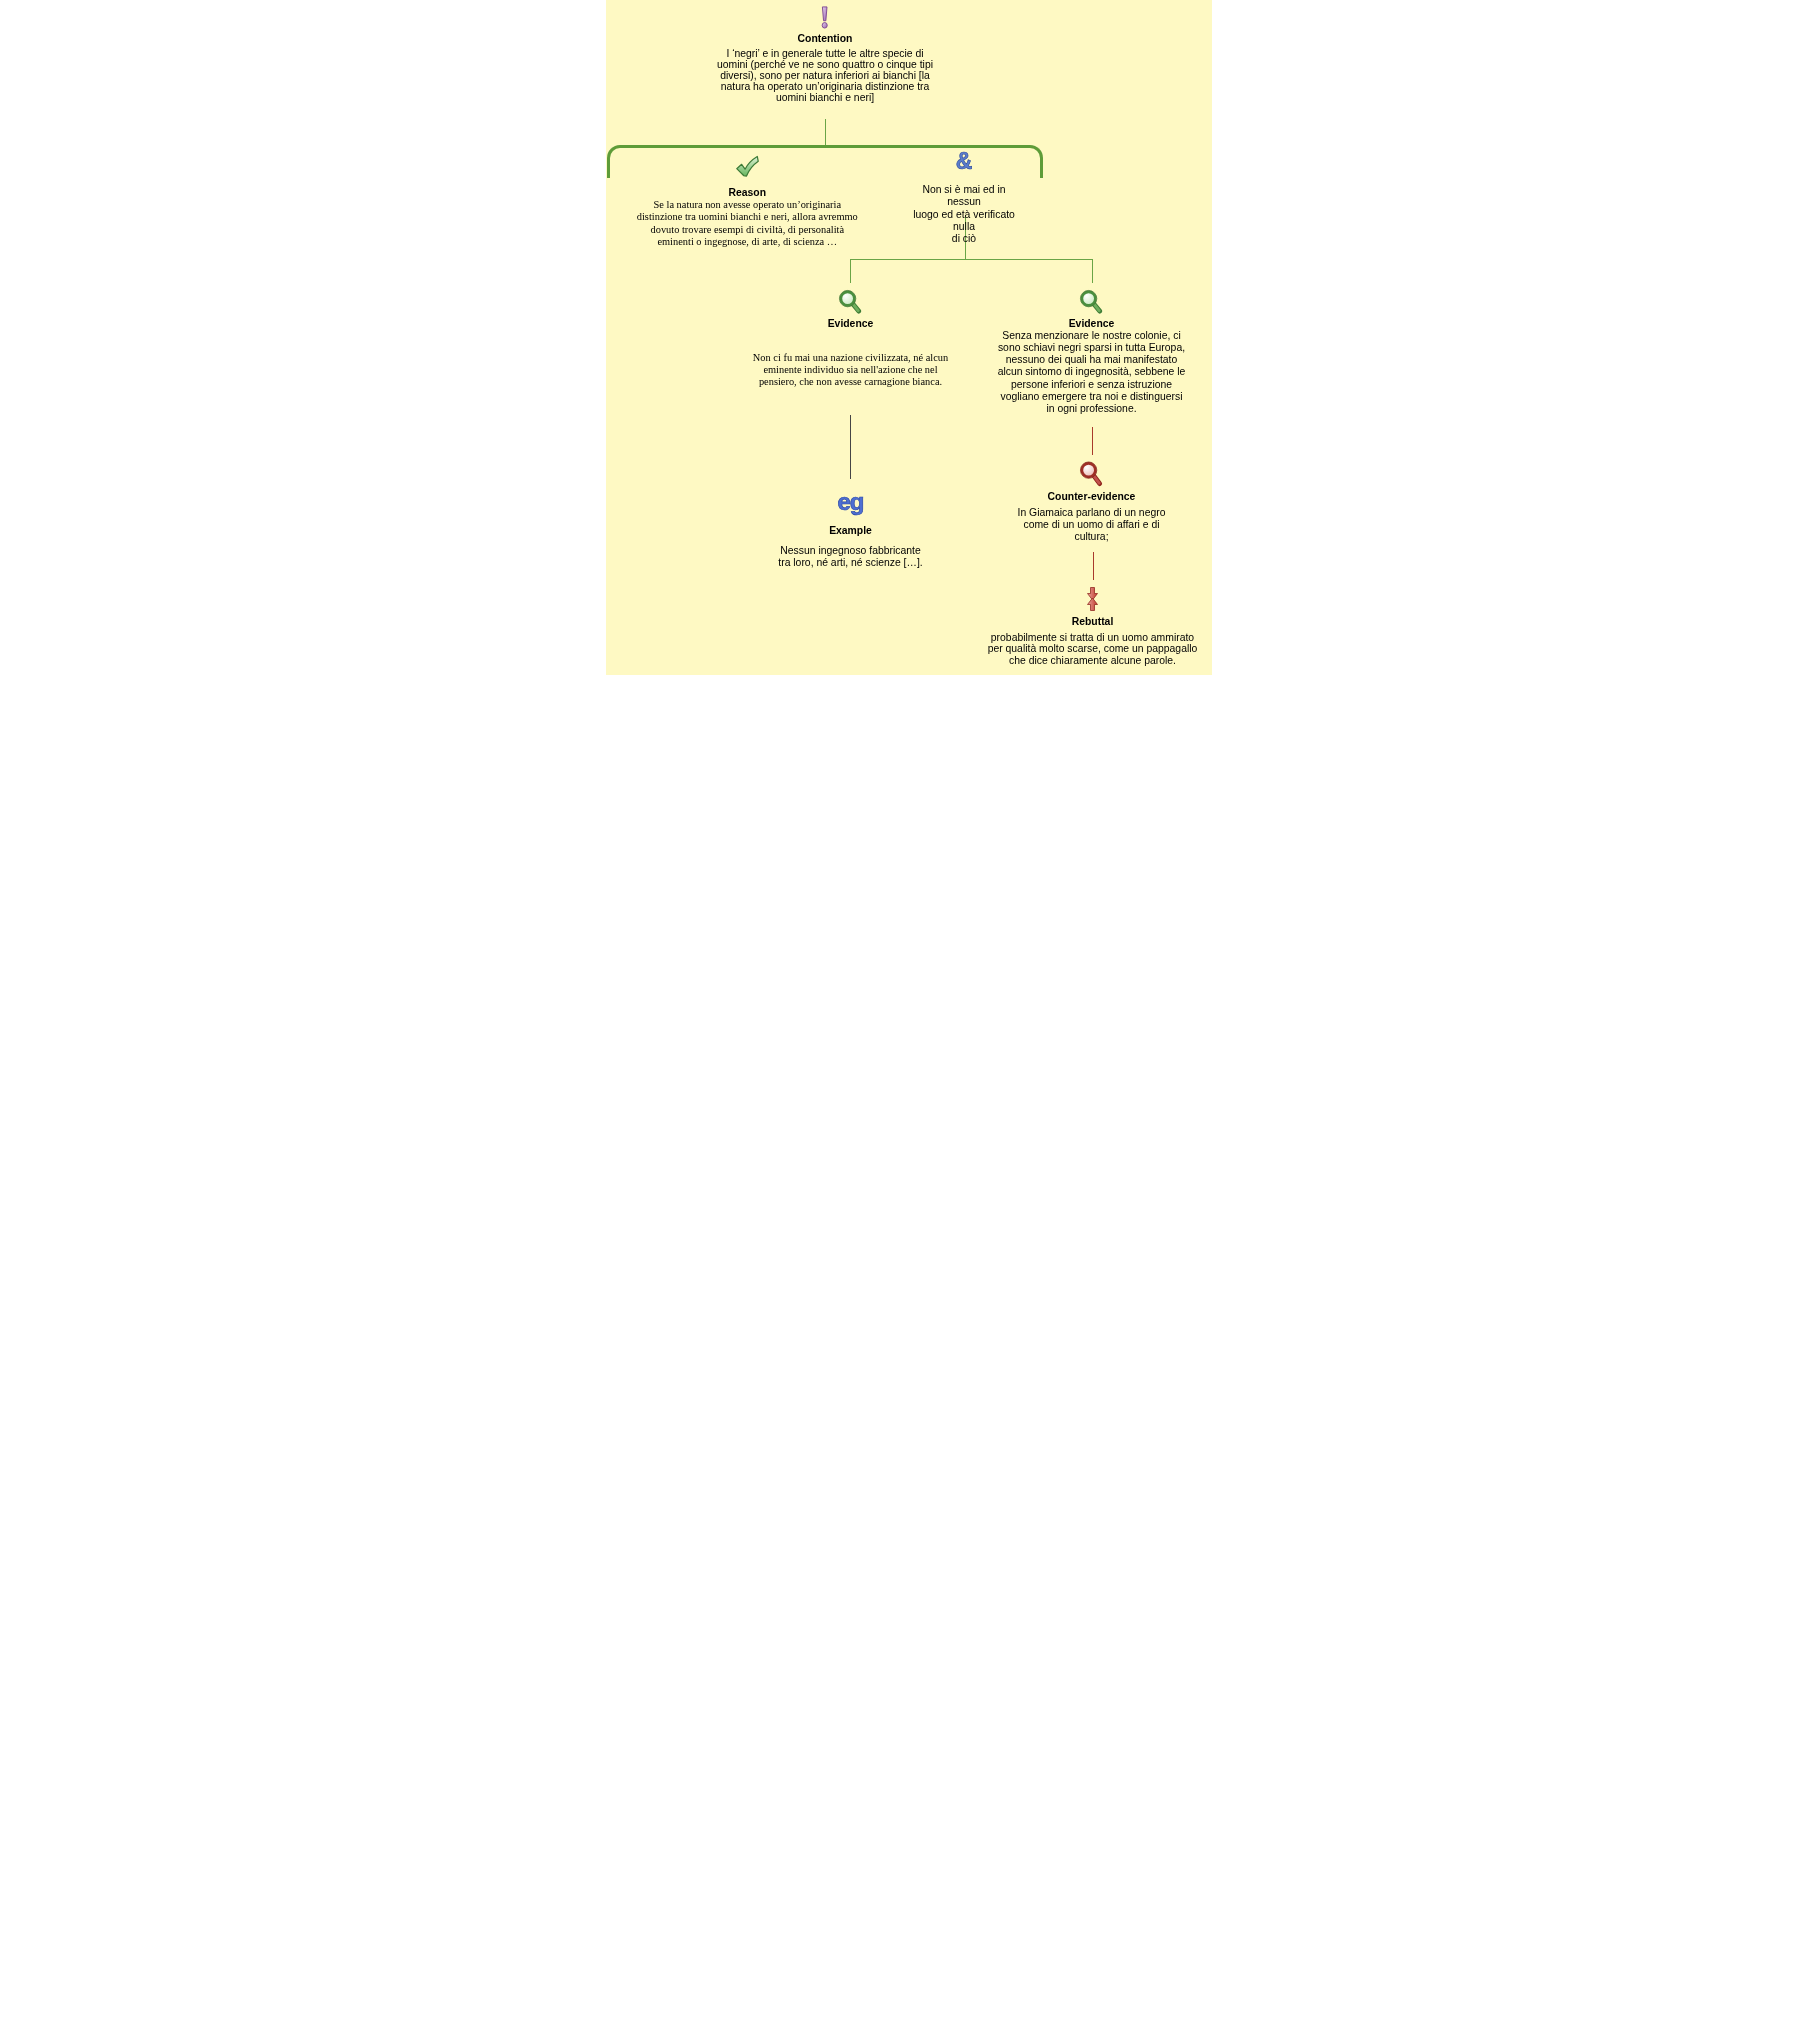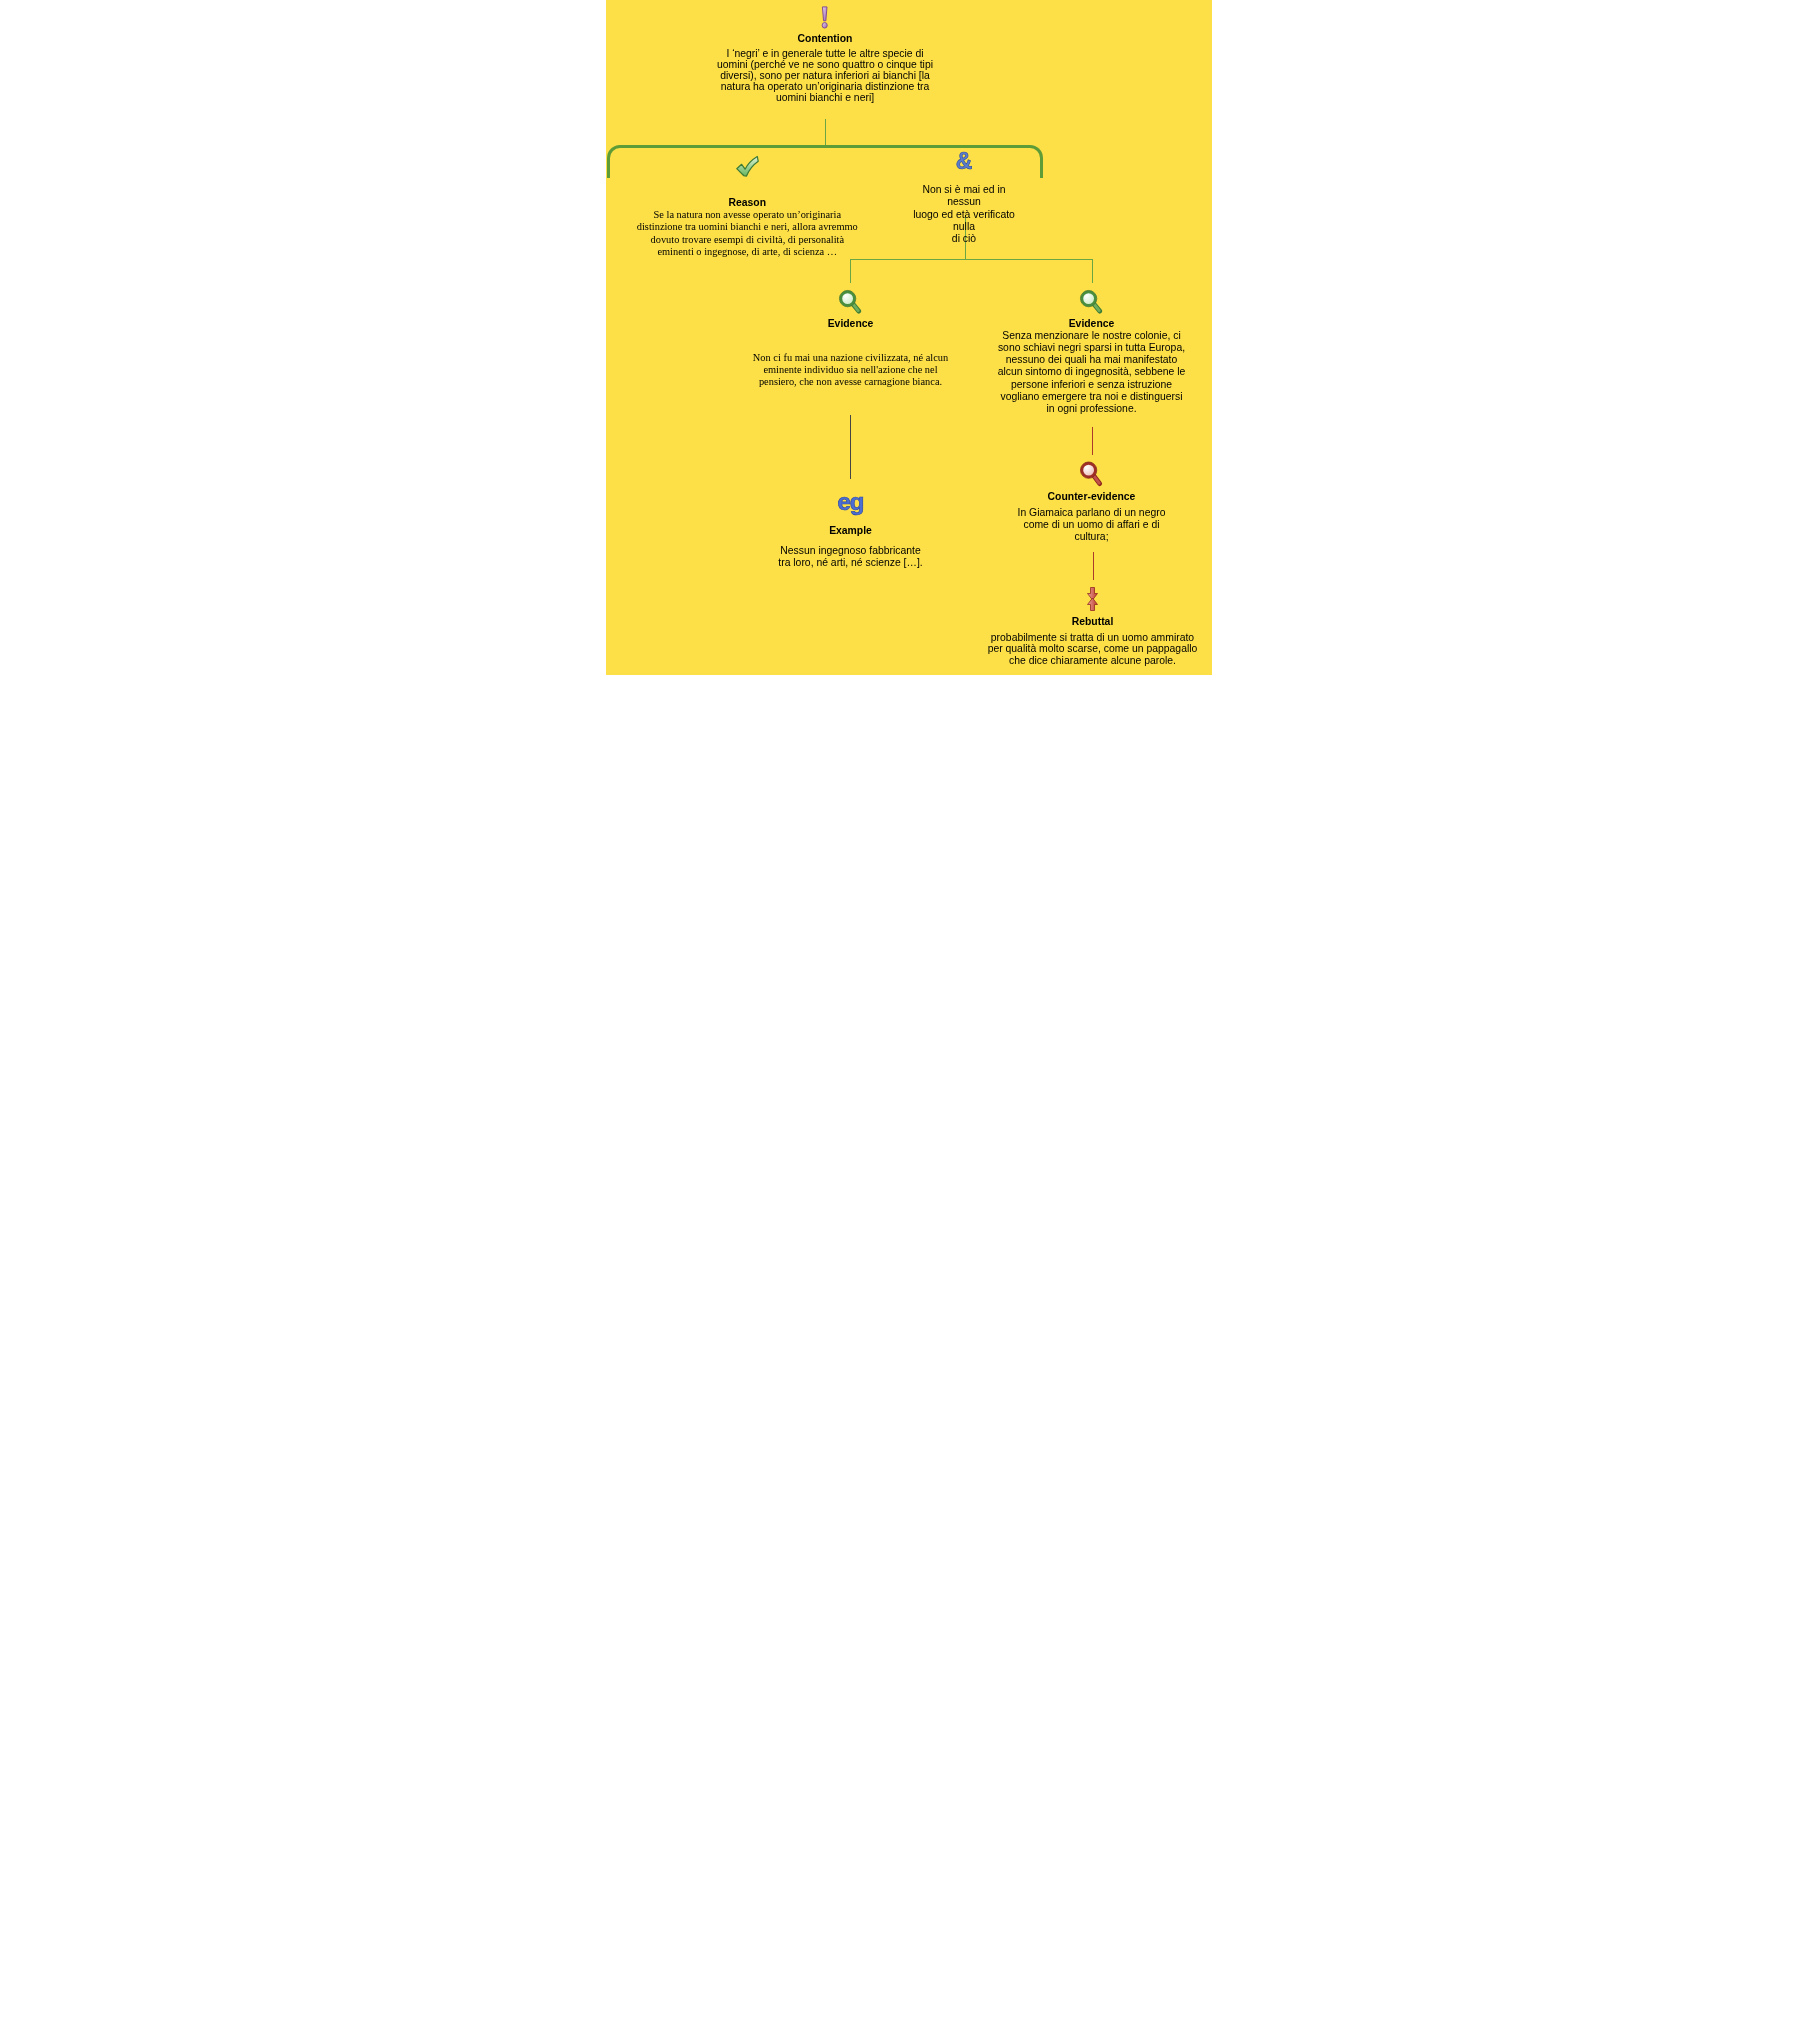--- a/index.html
+++ b/index.html
@@ -1,36 +1,36 @@
 <!DOCTYPE html>
 <html style="font-size:8px"><head>
 <meta charset="utf-8">
 <style>
   html,body{margin:0;padding:0;background:#ffffff;}
   #page{
     position:relative;
     width:606px;height:675px;
     margin:0 auto;
-    background:#fde047;
+    background:#fef9c3;
     font-family:"Liberation Sans","DejaVu Sans",sans-serif;
     color:#000;
     overflow:hidden;
   }
   .node{position:absolute;display:flex;flex-direction:column;align-items:center;}
   .node-label{font-weight:bold;font-size:10.4px;line-height:12px;text-align:center;white-space:pre-line;}
   .node-text{font-size:10.4px;text-align:center;white-space:pre-line;}
   .conn{position:absolute;}
 
   
   #node-contention{left:106px;top:6px;width:227px;}
   #node-contention .node-label{margin-top:4.4px;}
   #node-contention .node-text{margin-top:3px;line-height:11px;}
 
   #node-reason{left:13.3px;top:155px;width:257px;}
-  #node-reason .node-label{margin-top:20px;}
+  #node-reason .node-label{margin-top:10px;}
   #node-reason .node-text{margin-top:0;line-height:12.3px;font-family:Liberation Serif, serif;}
 
   #node-and{left:302px;top:150px;width:113px;}
   .amp-glyph{
     font-size:23px;font-weight:bold;line-height:22px;
     color:#5b7dcc;-webkit-text-stroke:0.7px #33519f;
   }
   #node-and .node-text{margin-top:12px;line-height:12.3px;}
 
   #node-evidence-left{left:129px;top:289px;width:232px;}

